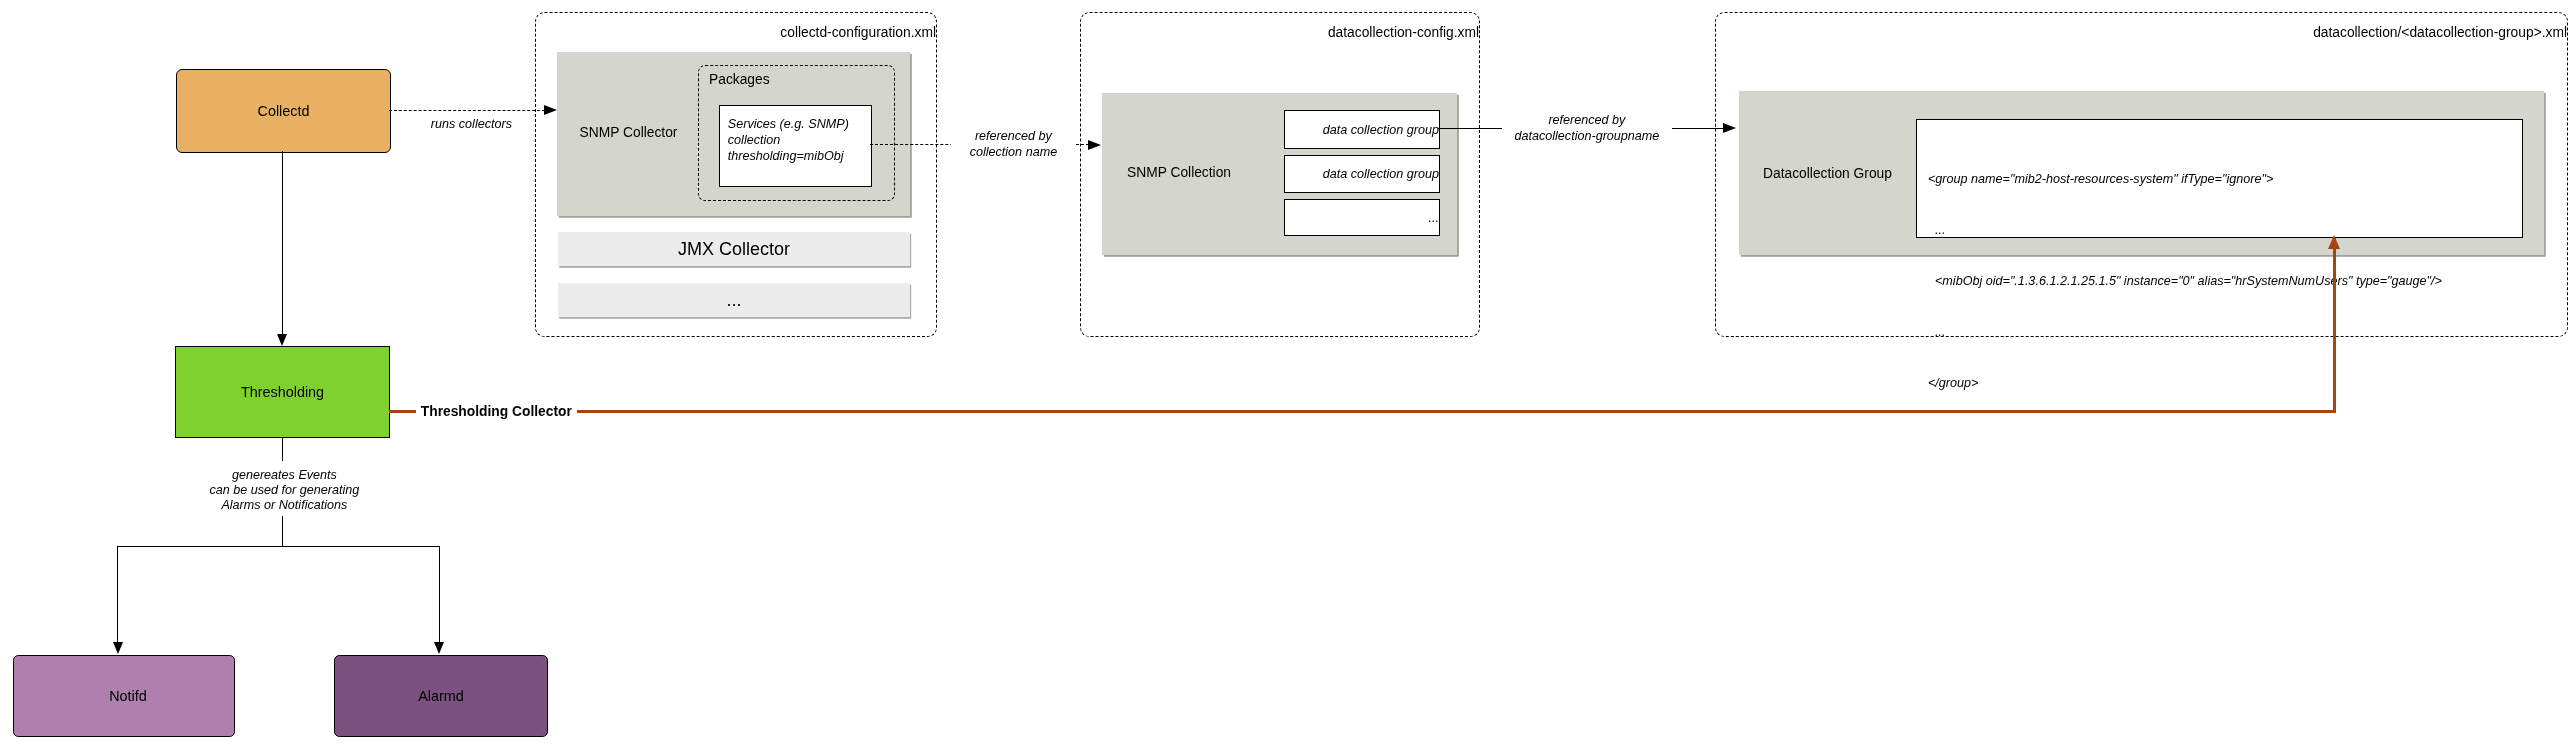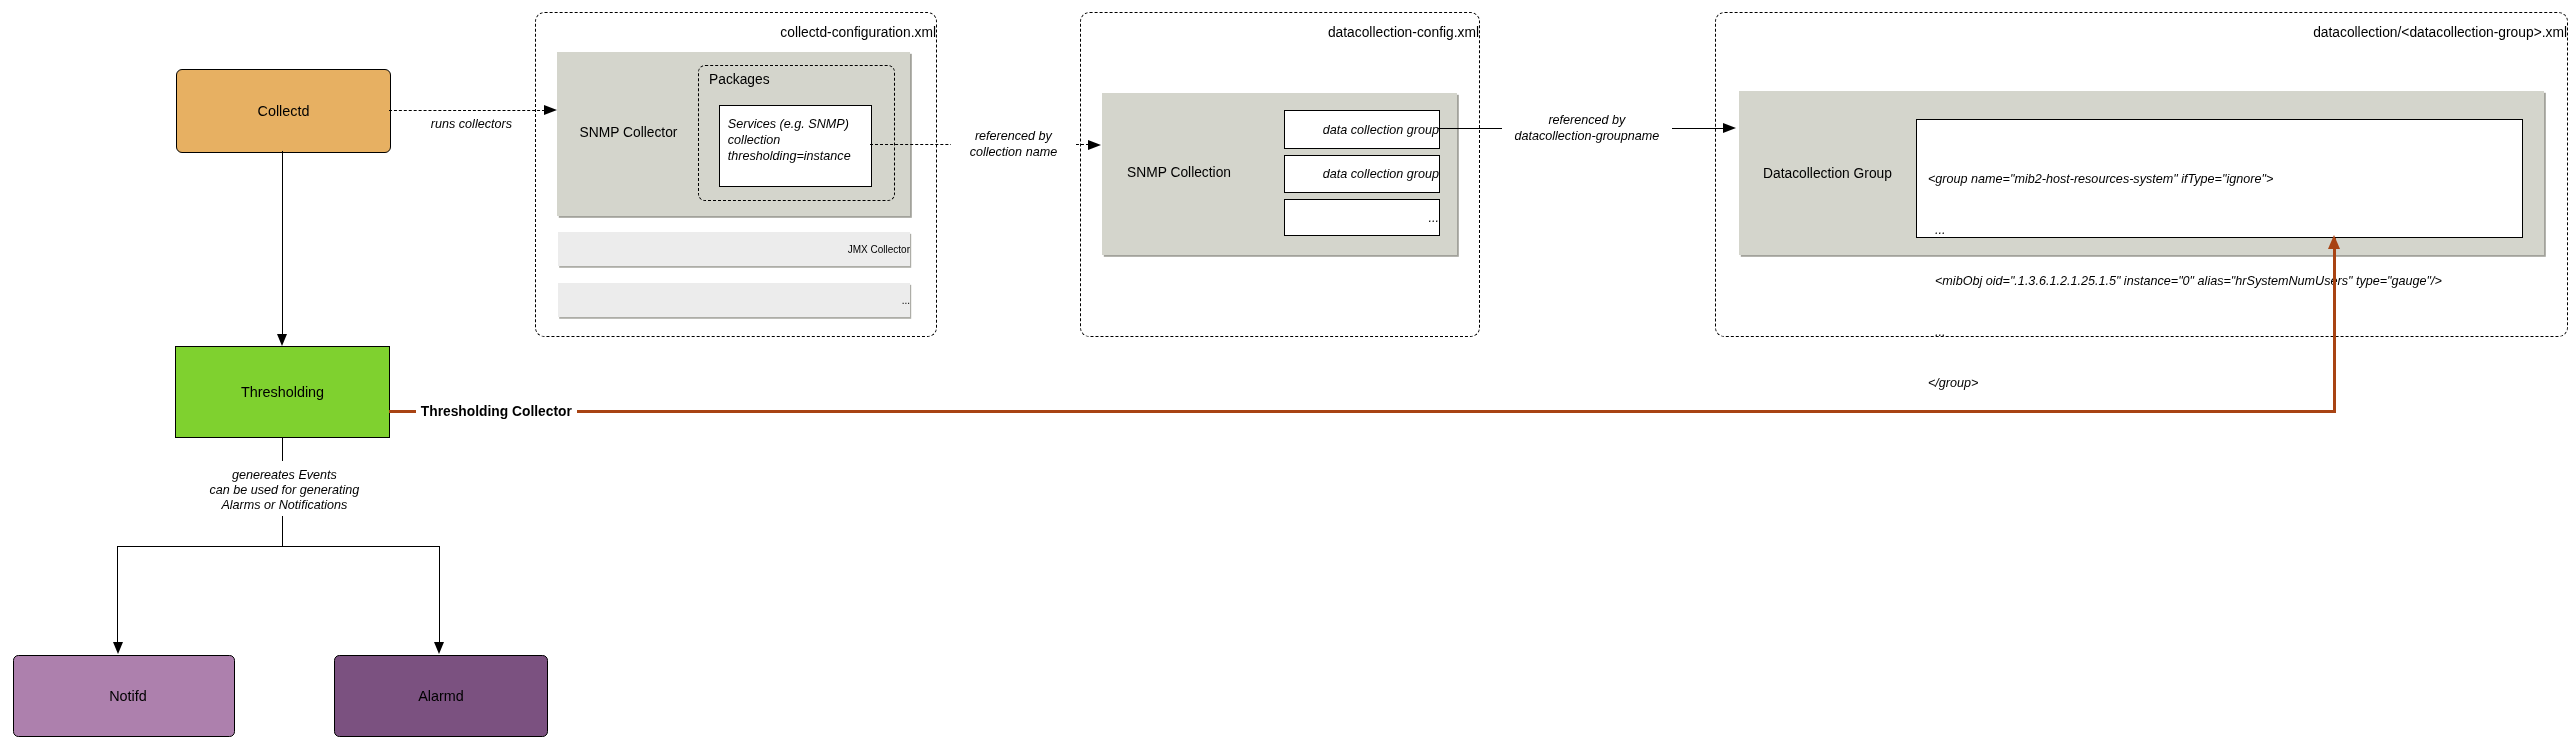--- a/index.html
+++ b/index.html
@@ -9,21 +9,21 @@
   
   .abs{position:absolute;}
   .node{position:absolute;display:flex;align-items:center;justify-content:center;
         border:1.2px solid #000;font-size:14.4px;z-index:4;}
   .file{position:absolute;border:1.2px dashed #000;border-radius:9.6px;z-index:1;}
   .file-title{position:absolute;top:12px;left:0;width:100%;text-align:right;
               font-size:13.8px;z-index:2;}
   .panel{position:absolute;background:#d4d5cc;box-shadow:1.8px 1.8px 0 #a2a29b;z-index:2;}
   .panel-label{position:absolute;text-align:center;font-size:13.8px;z-index:3;}
   .bar{position:absolute;background:#ececec;box-shadow:1.2px 1.8px 0 #adada7;z-index:2;
-       display:flex;align-items:center;justify-content:flex-end;font-size:10px;}
+       display:flex;align-items:center;justify-content:center;font-size:18px;}
   .whitebox{position:absolute;background:#ffffff;border:1.2px solid #000;z-index:3;}
   .dcg{display:flex;align-items:center;justify-content:flex-end;
        font-style:italic;font-size:12.6px;}
   .hline{position:absolute;height:1.2px;background:#000;z-index:5;}
   .vline{position:absolute;width:1.2px;background:#000;z-index:5;}
   .hdash{position:absolute;height:0;border-top:1.2px dashed #000;z-index:5;}
   .arrow-right{position:absolute;width:0;height:0;border-top:5.4px solid transparent;
                border-bottom:5.4px solid transparent;border-left:13px solid #000;z-index:5;}
   .arrow-down{position:absolute;width:0;height:0;border-left:5.4px solid transparent;
               border-right:5.4px solid transparent;border-top:12px solid #000;z-index:5;}
@@ -66,21 +66,21 @@
   <div class="panel" style="left:557px;top:52px;width:353px;height:164px;"></div>
   <div class="panel-label" style="left:557px;top:125px;width:143px;">SNMP Collector</div>
 
   <div class="abs" style="left:698px;top:65px;width:195px;height:134px;border:1.2px dashed #000;border-radius:7.2px;z-index:3;"></div>
   <div class="abs" style="left:709px;top:72px;font-size:13.8px;z-index:4;">Packages</div>
 
   <div class="whitebox" style="left:719px;top:105px;width:151px;height:80px;">
     <div style="padding:10.2px 0 0 7.8px;font-style:italic;font-size:12.6px;line-height:16px;">
       <div>Services (e.g. SNMP)</div>
       <div>collection</div>
-      <div>thresholding=instance</div>
+      <div>thresholding=mibObj</div>
     </div>
   </div>
 
   <div class="bar" style="left:558px;top:232px;width:352px;height:34px;">
     <span>JMX Collector</span>
   </div>
   <div class="bar" style="left:558px;top:283px;width:352px;height:34px;">
     <span>...</span>
   </div>
 

